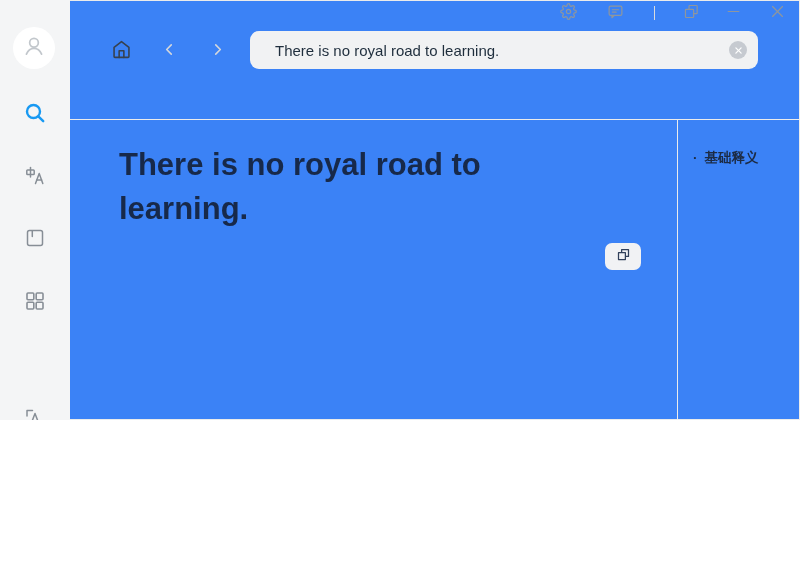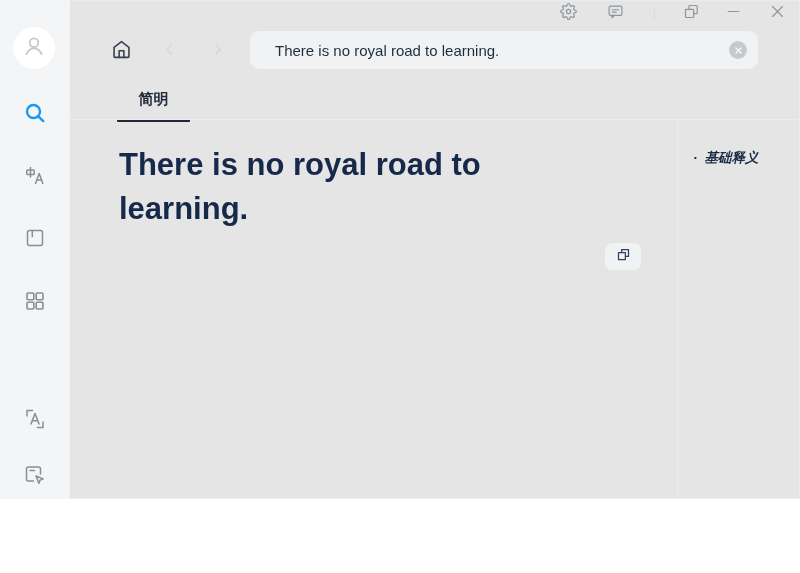--- a/index.html
+++ b/index.html
@@ -1,18 +1,18 @@
 <!DOCTYPE html>
 <html><head>
 <meta charset="utf-8">
 <style>
   * { margin:0; padding:0; box-sizing:border-box; }
   body { font-family:"Liberation Sans","DejaVu Sans",sans-serif; background:#fff; }
   #app {
-    position:relative; width:800px; height:499px; background:#e5e5e5;
+    position:relative; width:800px; height:420px; background:#3b82f6;
     overflow:hidden; box-shadow:inset 0 0 0 1px #ebebeb;
   }
   
   .sidebar { position:absolute; left:0; top:0; width:70px; height:573px; background:#f4f5f6; }
   .avatar {
     position:absolute; left:13px; top:27px; width:42px; height:42px;
     border-radius:50%; background:#ffffff; display:flex; align-items:center; justify-content:center;
     cursor:pointer;
   }
   .side-btn {
@@ -53,21 +53,21 @@
   }
   .translation { position:absolute; left:119px; top:248px; font-size:14px; color:#333a45; }
   .copy-btn {
     position:absolute; left:605px; top:243px; width:36px; height:27px;
     background:#f1f2f4; border-radius:7px; display:flex; align-items:center; justify-content:center;
     cursor:pointer;
   }
   
   .rp-item {
     position:absolute; left:693px; top:149px; font-size:13.5px; font-weight:700;
-    color:#1c2b44; cursor:pointer; white-space:nowrap;font-style:italic;
+    color:#1c2b44; cursor:pointer; white-space:nowrap;
   }
   .rp-item .bullet { margin-right:7px; font-weight:700; }
 </style>
 </head>
 <body>
 
 <div id="app">
 
   <div class="sidebar">
 
@@ -231,24 +231,20 @@
 
   <div class="winctl" style="left:768px">
     <span>
       <svg viewBox="0 0 24 24" fill="none" stroke="#8f969d" stroke-width="1.7" stroke-linecap="round">
         <line x1="5" y1="5" x2="19" y2="19"></line>
           <line x1="19" y1="5" x2="5" y2="19"></line>
       </svg>
     </span>
   </div>
 
-  <div class="tab">
-    <span>简明</span>
-    <div class="underline"></div>
-  </div>
   <div class="h-divider"></div>
   <div class="v-divider"></div>
 
   <h1 class="headword">There is no royal road to learning.</h1>
 
   <div class="copy-btn">
     <span>
       <svg width="15" height="15" viewBox="0 0 24 24" fill="none" stroke="#31405a" stroke-width="2" stroke-linejoin="round">
         <rect x="4" y="9" width="11" height="11"></rect>
         <path d="M9 9 V4 h11 v11 h-5"></path>

